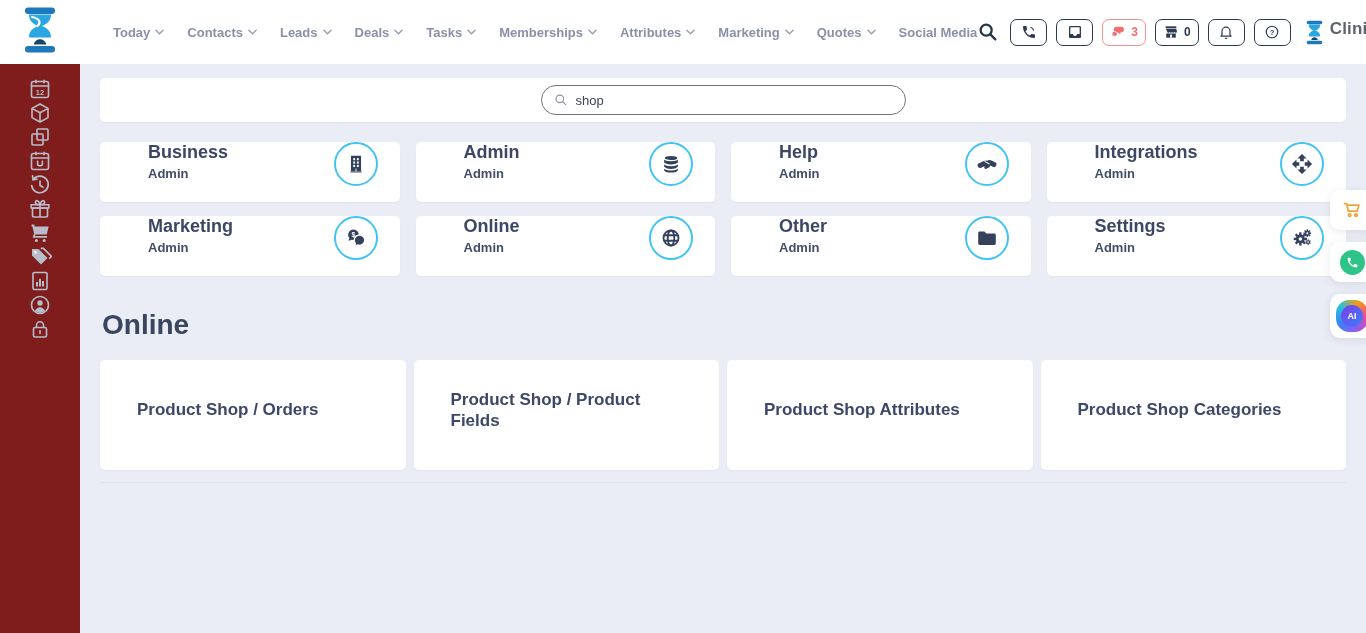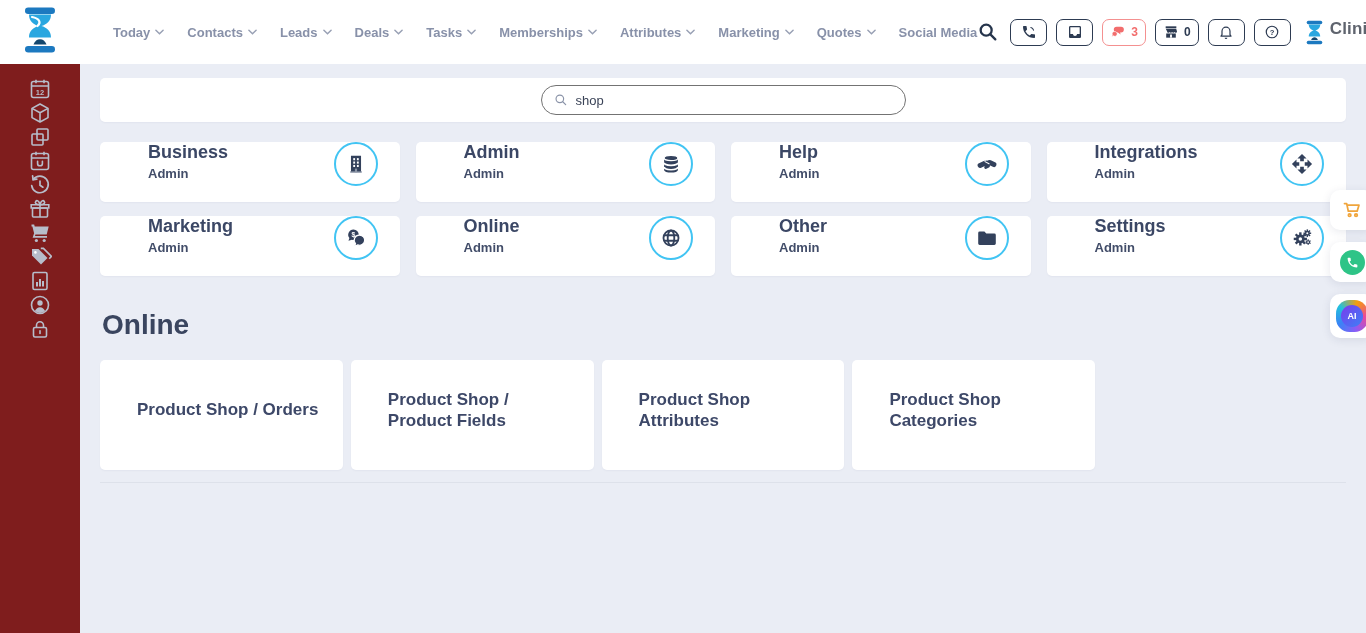--- a/index.html
+++ b/index.html
@@ -38,21 +38,21 @@
 
   .cat-grid { display:grid; grid-template-columns:repeat(4,1fr); gap:14px 16px; margin-top:20px; }
   .cat-card { background:#fff; border-radius:5px; height:60px; display:flex; align-items:flex-start; justify-content:space-between; padding:0 22px 0 48px; box-shadow:0 1px 2px rgba(25,35,70,.04); cursor:pointer; }
   .cat-title { font-size:18px; font-weight:600; color:#3b4765; }
   .cat-sub { font-size:13px; font-weight:700; color:#424d69; margin-top:3px; }
   .cat-circle { width:44px; height:44px; border:2px solid #41c4f3; border-radius:50%; display:flex; align-items:center; justify-content:center; flex:none; }
   .cat-circle svg { width:22px; height:22px; display:block; }
 
   .section-title { font-size:28px; font-weight:600; color:#3a455f; margin:33px 0 19px 2px; }
 
-  .prod-grid { display:grid; grid-template-columns:repeat(5,1fr); gap:13px 8px; }
+  .prod-grid { display:grid; grid-template-columns:repeat(4,1fr); gap:13px 8px; }
   .prod-card { background:#fff; border-radius:5px; height:110px; display:flex; align-items:center; padding:0 22px 10px 37px; font-size:17px; font-weight:600; color:#3d4868; line-height:1.25; box-shadow:0 1px 2px rgba(25,35,70,.04); cursor:pointer; }
   .prod-card span { max-width:215px; }
 
   .end-divider { height:1px; background:#dde1ea; margin-top:12px; }
 
   
   .floating { position:absolute; top:190px; right:-8px; display:flex; flex-direction:column; align-items:flex-start; gap:12px; z-index:6; }
   .float-btn { width:44px; height:40px; background:#fff; border-radius:10px; box-shadow:0 2px 10px rgba(30,40,80,.10); display:flex; align-items:center; justify-content:center; cursor:pointer; }
   .wa-circle { width:25px; height:25px; border-radius:50%; background:#2ec487; display:flex; align-items:center; justify-content:center; }
   .float-btn.ai { height:44px; }

